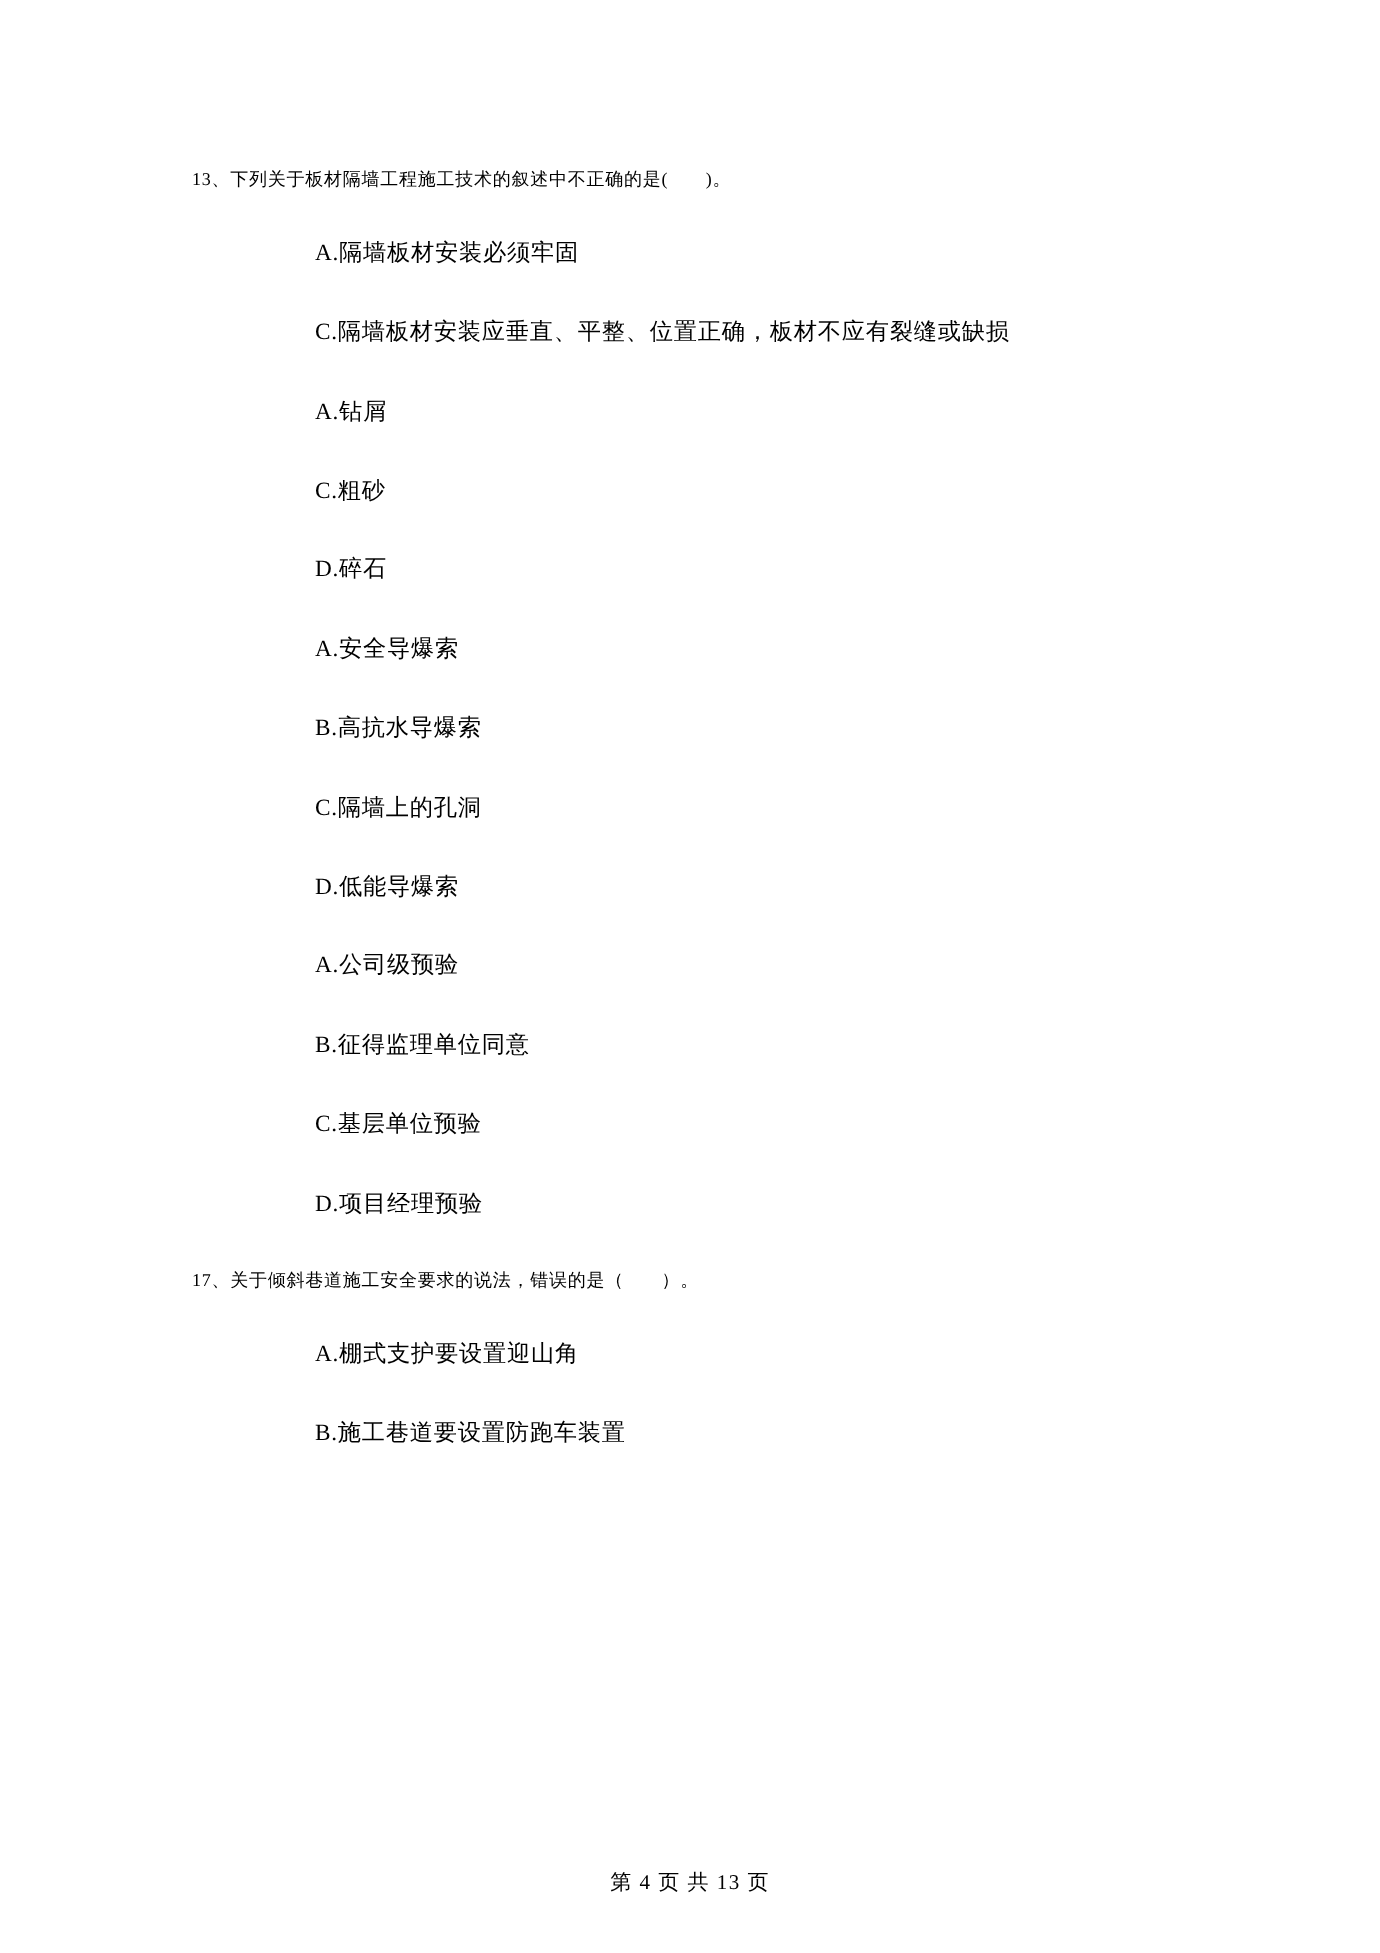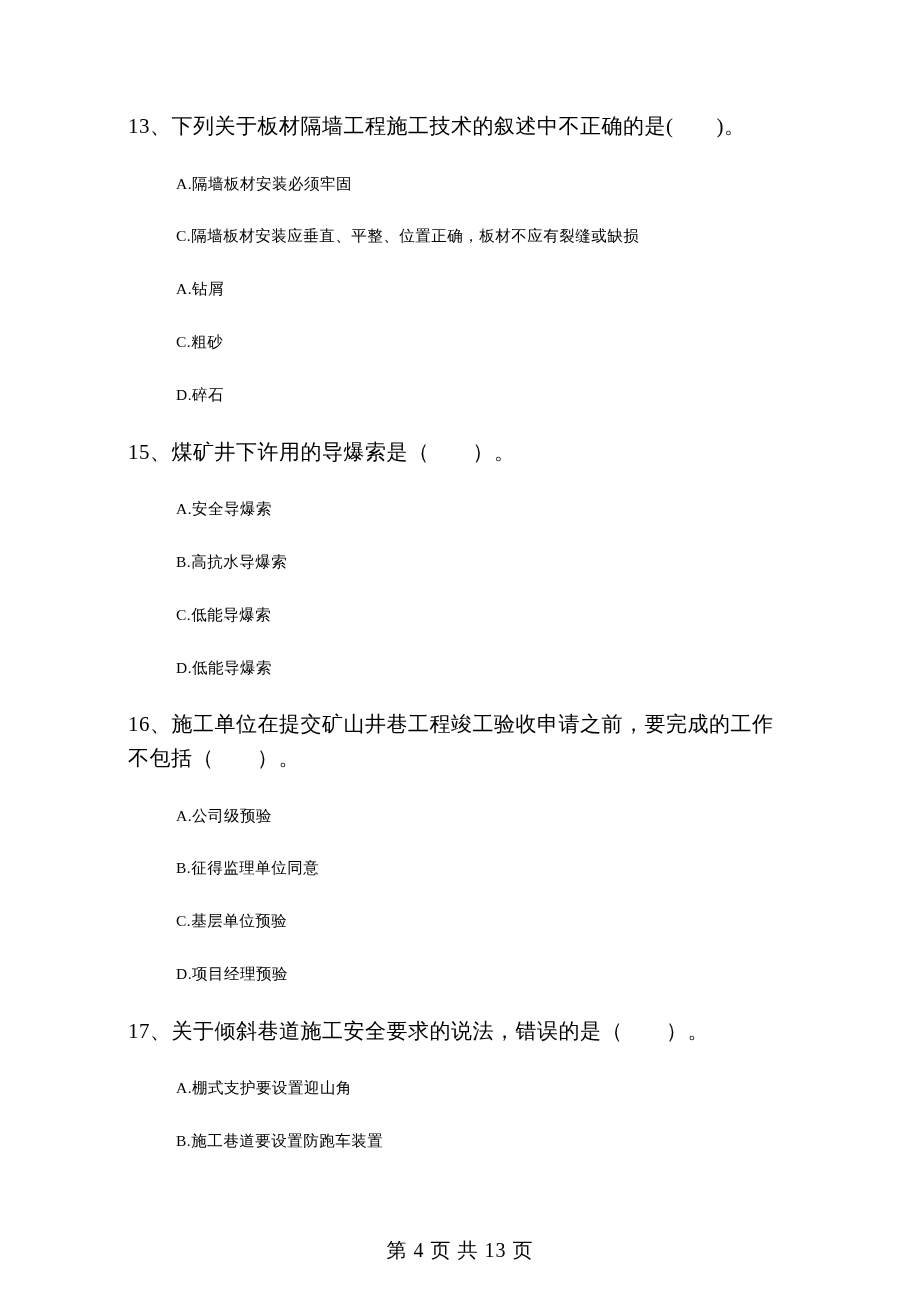--- a/index.html
+++ b/index.html
@@ -13,41 +13,42 @@
       background: #ffffff;
       font-family: "SimSun", "宋体", serif;
       color: #000000;
       position: relative;
       padding: 110px 128px 0 128px;
     }
     .question {
       margin-bottom: 0;
     }
     .question-stem {
-      font-size: 21px;
+      font-size: 12px;
       line-height: 1.6;
       margin-bottom: 28px;
       letter-spacing: 0.5px;
     }
     .options {
       padding-left: 48px;
     }
     .option {
       font-size: 15.5px;
       line-height: 1.6;
       margin-bottom: 28px;
       letter-spacing: 0.5px;
+      margin-left: 34px;
     }
     .footer {
       position: absolute;
       bottom: 38px;
       left: 0;
       right: 0;
       text-align: center;
-      font-size: 20px;
+      font-size: 14px;
       letter-spacing: 1px;
     }
   </style>
 </head>
 <body>
 
 <div>
 
   <div class="question">
     <div class="question-stem">
@@ -61,35 +62,29 @@
 
   <div class="question">
     <div class="options">
       <div class="option">A.钻屑</div>
       <div class="option">C.粗砂</div>
       <div class="option">D.碎石</div>
     </div>
   </div>
 
   <div class="question">
-    <div class="question-stem">
-      <span>15、</span><span>煤矿井下许用的导爆索是（　　）。</span>
-    </div>
     <div class="options">
       <div class="option">A.安全导爆索</div>
       <div class="option">B.高抗水导爆索</div>
-      <div class="option">C.低能导爆索</div>
+      <div class="option">C.隔墙上的孔洞</div>
       <div class="option">D.低能导爆索</div>
     </div>
   </div>
 
   <div class="question">
-    <div class="question-stem">
-      <span>16、</span><span>施工单位在提交矿山井巷工程竣工验收申请之前，要完成的工作不包括（　　）。</span>
-    </div>
     <div class="options">
       <div class="option">A.公司级预验</div>
       <div class="option">B.征得监理单位同意</div>
       <div class="option">C.基层单位预验</div>
       <div class="option">D.项目经理预验</div>
     </div>
   </div>
 
   <div class="question">
     <div class="question-stem">

